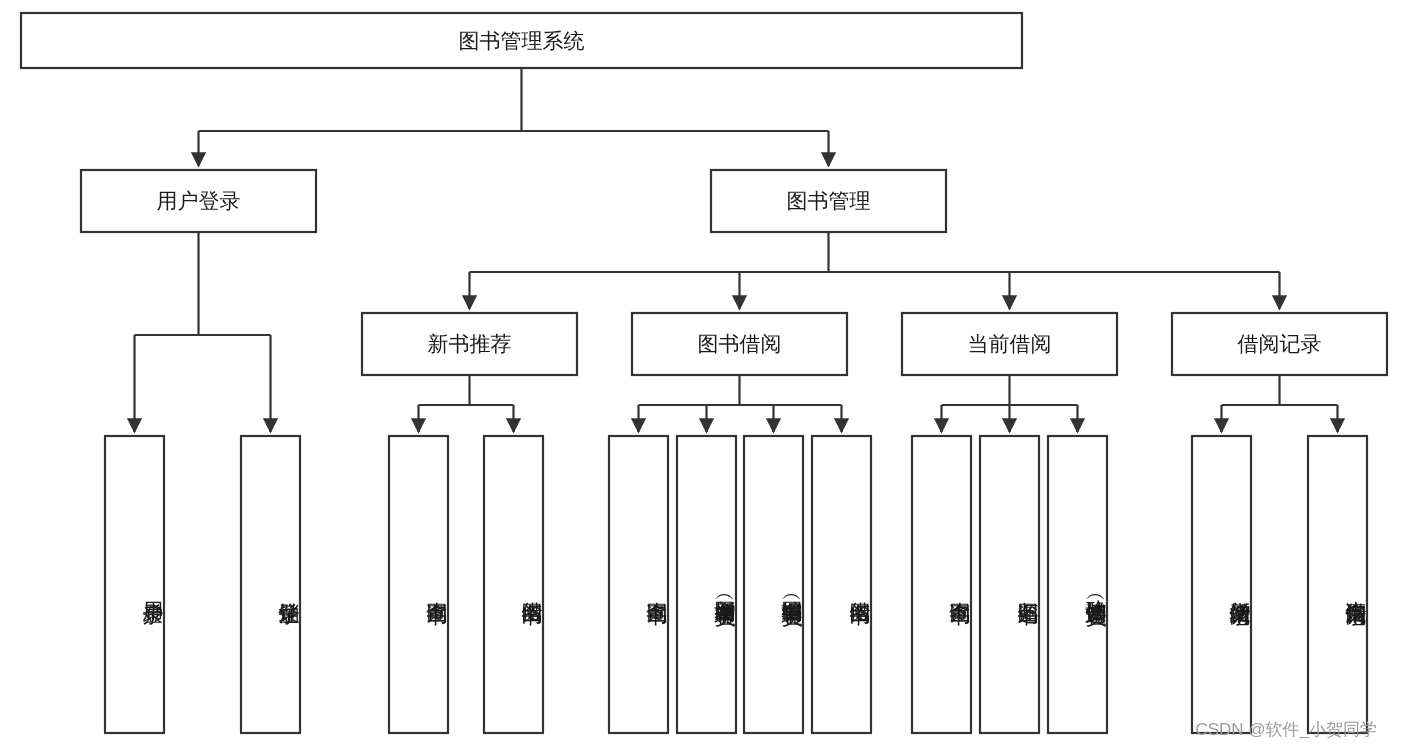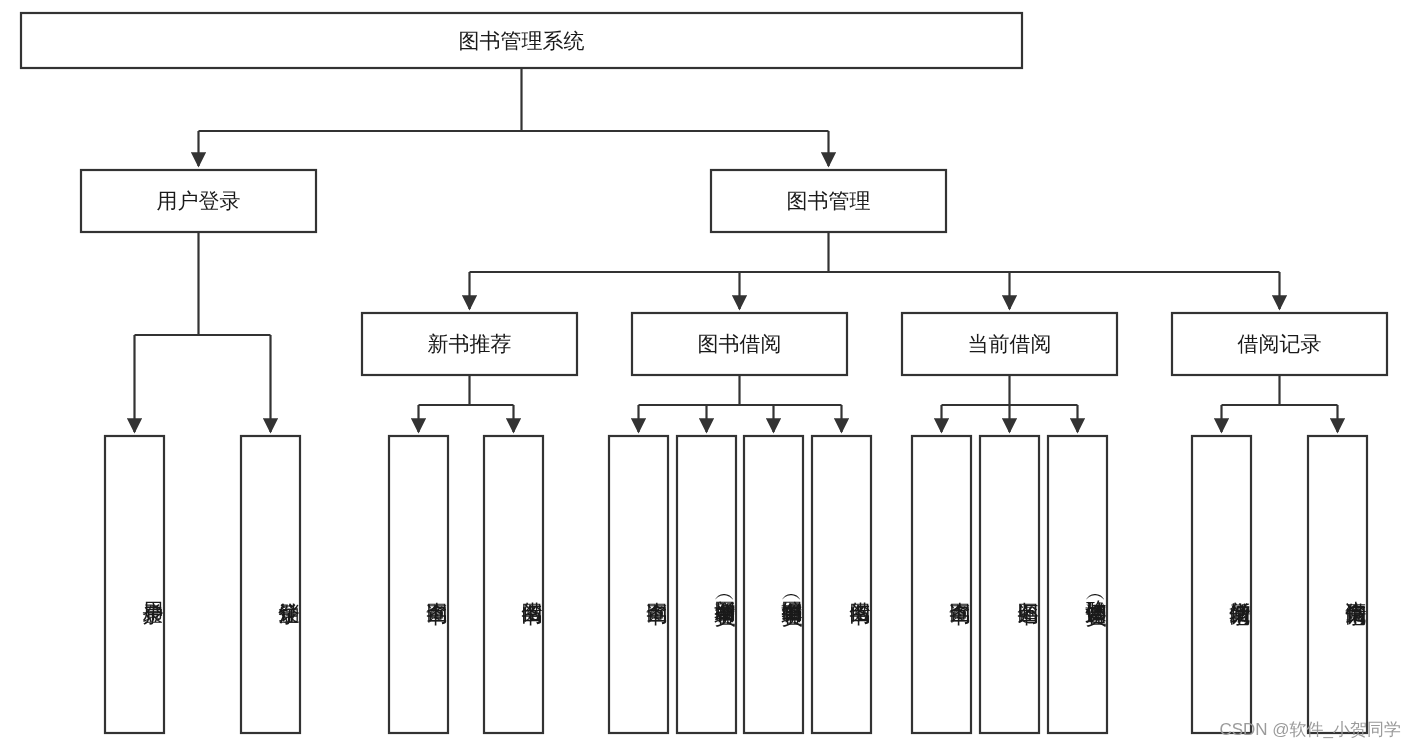--- a/index.html
+++ b/index.html
@@ -56,21 +56,21 @@
     color: #1a1a1a;
     letter-spacing: 1px;
     display: flex;
     align-items: flex-start;
     justify-content: center;
     white-space: nowrap;
     pointer-events: none;
   }
   .watermark {
     position: absolute;
-    right: 4px;
+    right: 28px;
     bottom: 6px;
     font-family: "Liberation Sans", "DejaVu Sans", sans-serif;
     font-size: 17px;
     color: #9b9b9b;
     white-space: nowrap;
   }
 </style>
 </head>
 <body>
 

